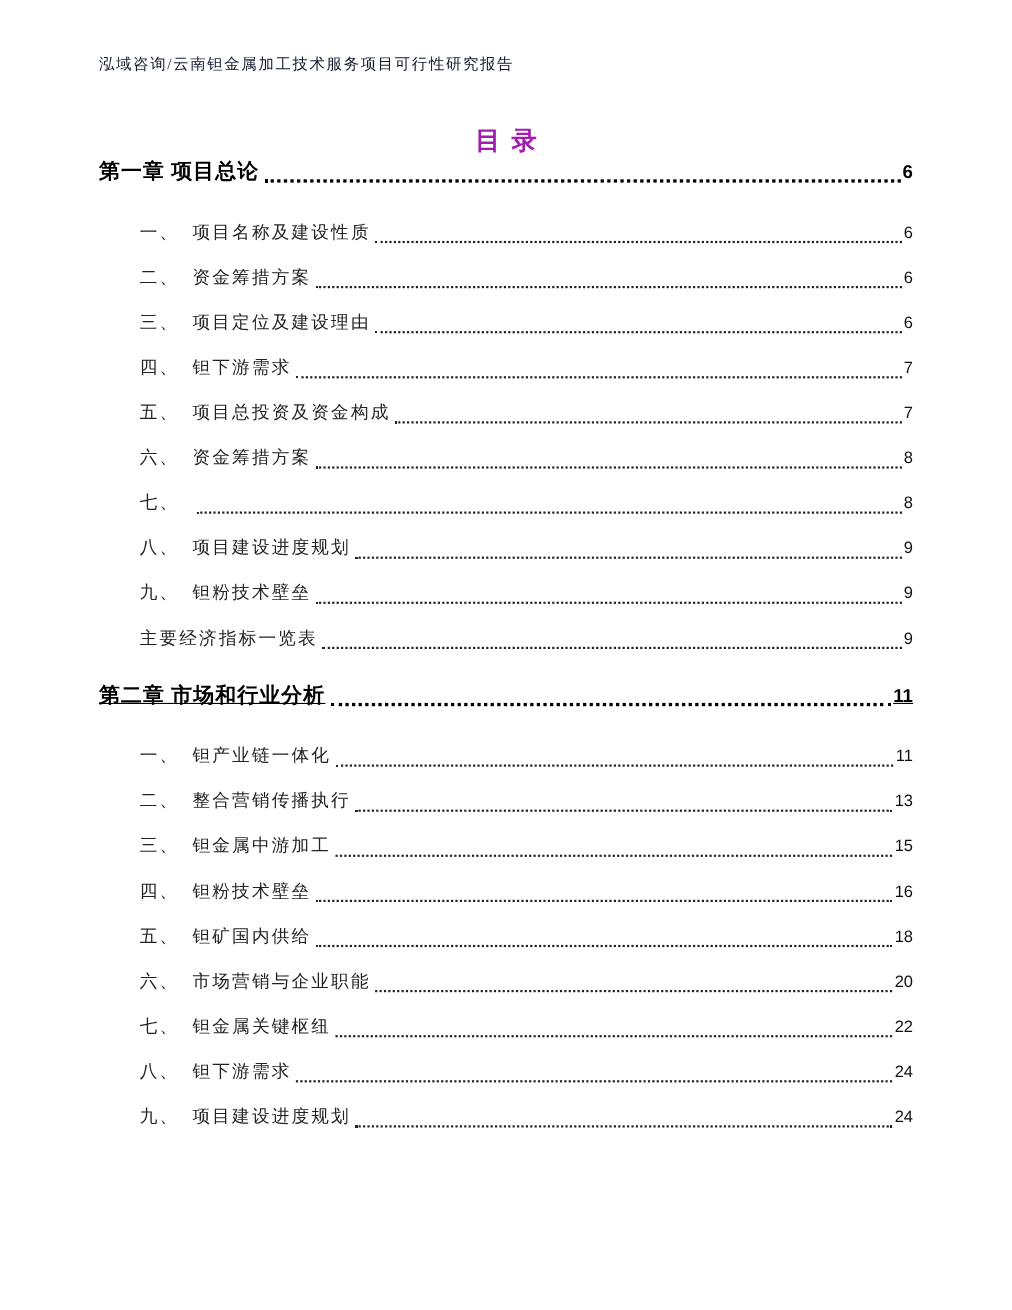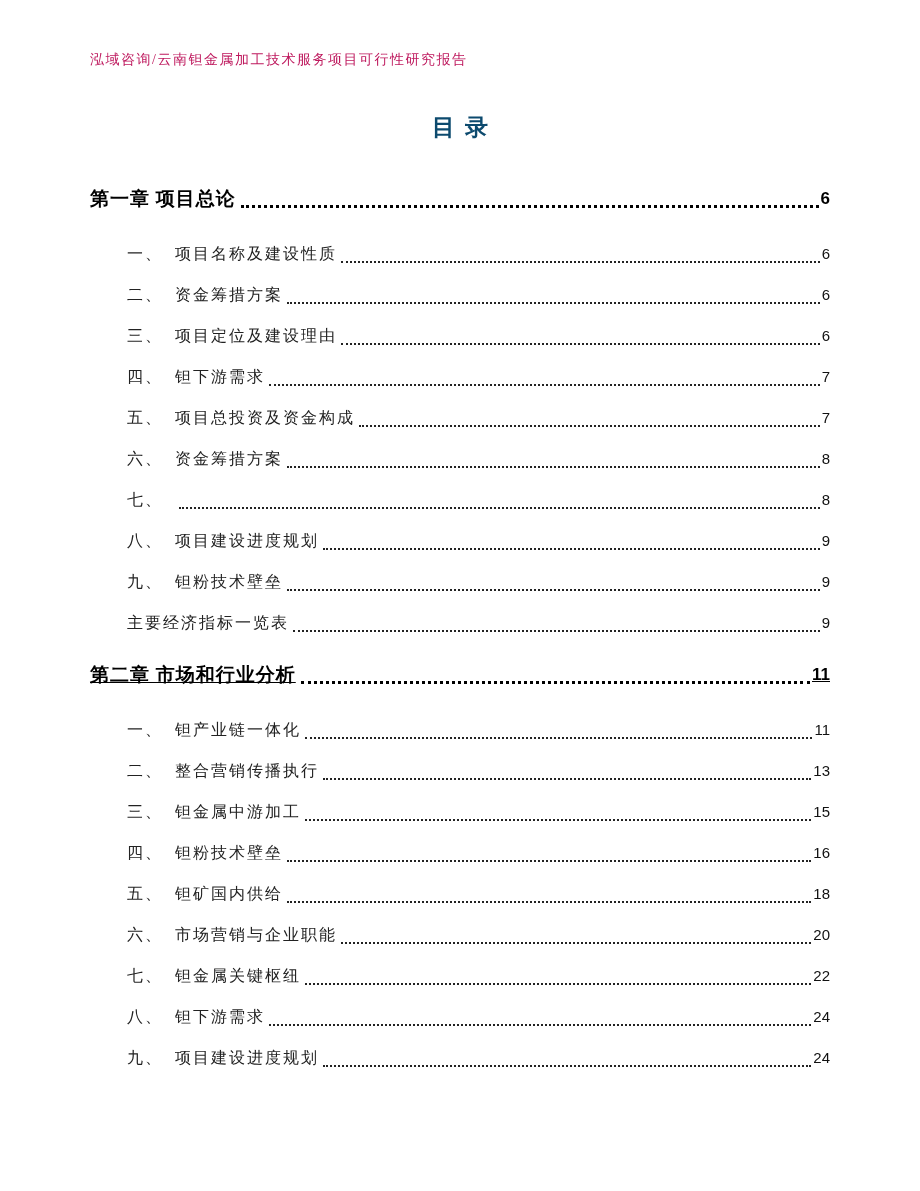--- a/index.html
+++ b/index.html
@@ -2,32 +2,32 @@
 <html><head>
 <meta charset="utf-8">
 <style>
   html, body { margin: 0; padding: 0; background: #ffffff; }
   .page {
     width: 920px; height: 1191px; overflow: hidden; background: #ffffff;
     font-family: "Liberation Serif", "DejaVu Serif", serif; color: #000;
   }
   .doc-header {
     margin: 0 90px; padding-top: 50px;
-    font-size: 14px; line-height: 20px; letter-spacing: 1.5px; color: #be185d;
+    font-size: 14px; line-height: 20px; letter-spacing: 1.5px; color: #0f172a;
   }
   .doc-title {
     margin: 42px 0 0 0; text-align: center;
     font-size: 23px; line-height: 32px; font-weight: 700;
-    letter-spacing: 10px; text-indent: 10px; color: #0c4a6e;
+    letter-spacing: 10px; text-indent: 10px; color: #a21caf;
   }
   .toc { margin: 0 90px; }
   .toc-row { display: flex; align-items: flex-end; }
   .toc-row .leader { flex: 1 1 auto; }
 
-  .chapter { margin-top: 42px; line-height: 26px; }
+  .chapter { line-height: 26px; }
   .chapter-block + .chapter-block .chapter { margin-top: 27px; text-decoration: underline; }
   .chapter .label { font-size: 19px; font-weight: 700; letter-spacing: 1px; color: #000; white-space: nowrap; }
   .chapter .leader { border-bottom: 3px dotted #000; margin: 0 2px 4px 5px; }
   .chapter .page-num { font-family: "Liberation Sans", "DejaVu Sans", sans-serif; font-size: 17px; font-weight: 700; color: #000; }
 
   .item { margin-top: 17px; margin-left: 37px; line-height: 24px; }
   .chapter + .item { margin-top: 30px; }
   .item .num { margin-right: 12px; }
   .item .num:empty { margin-right: 0; }
   .item .num, .item .label { font-size: 16px; letter-spacing: 2px; color: #222; white-space: nowrap; }

